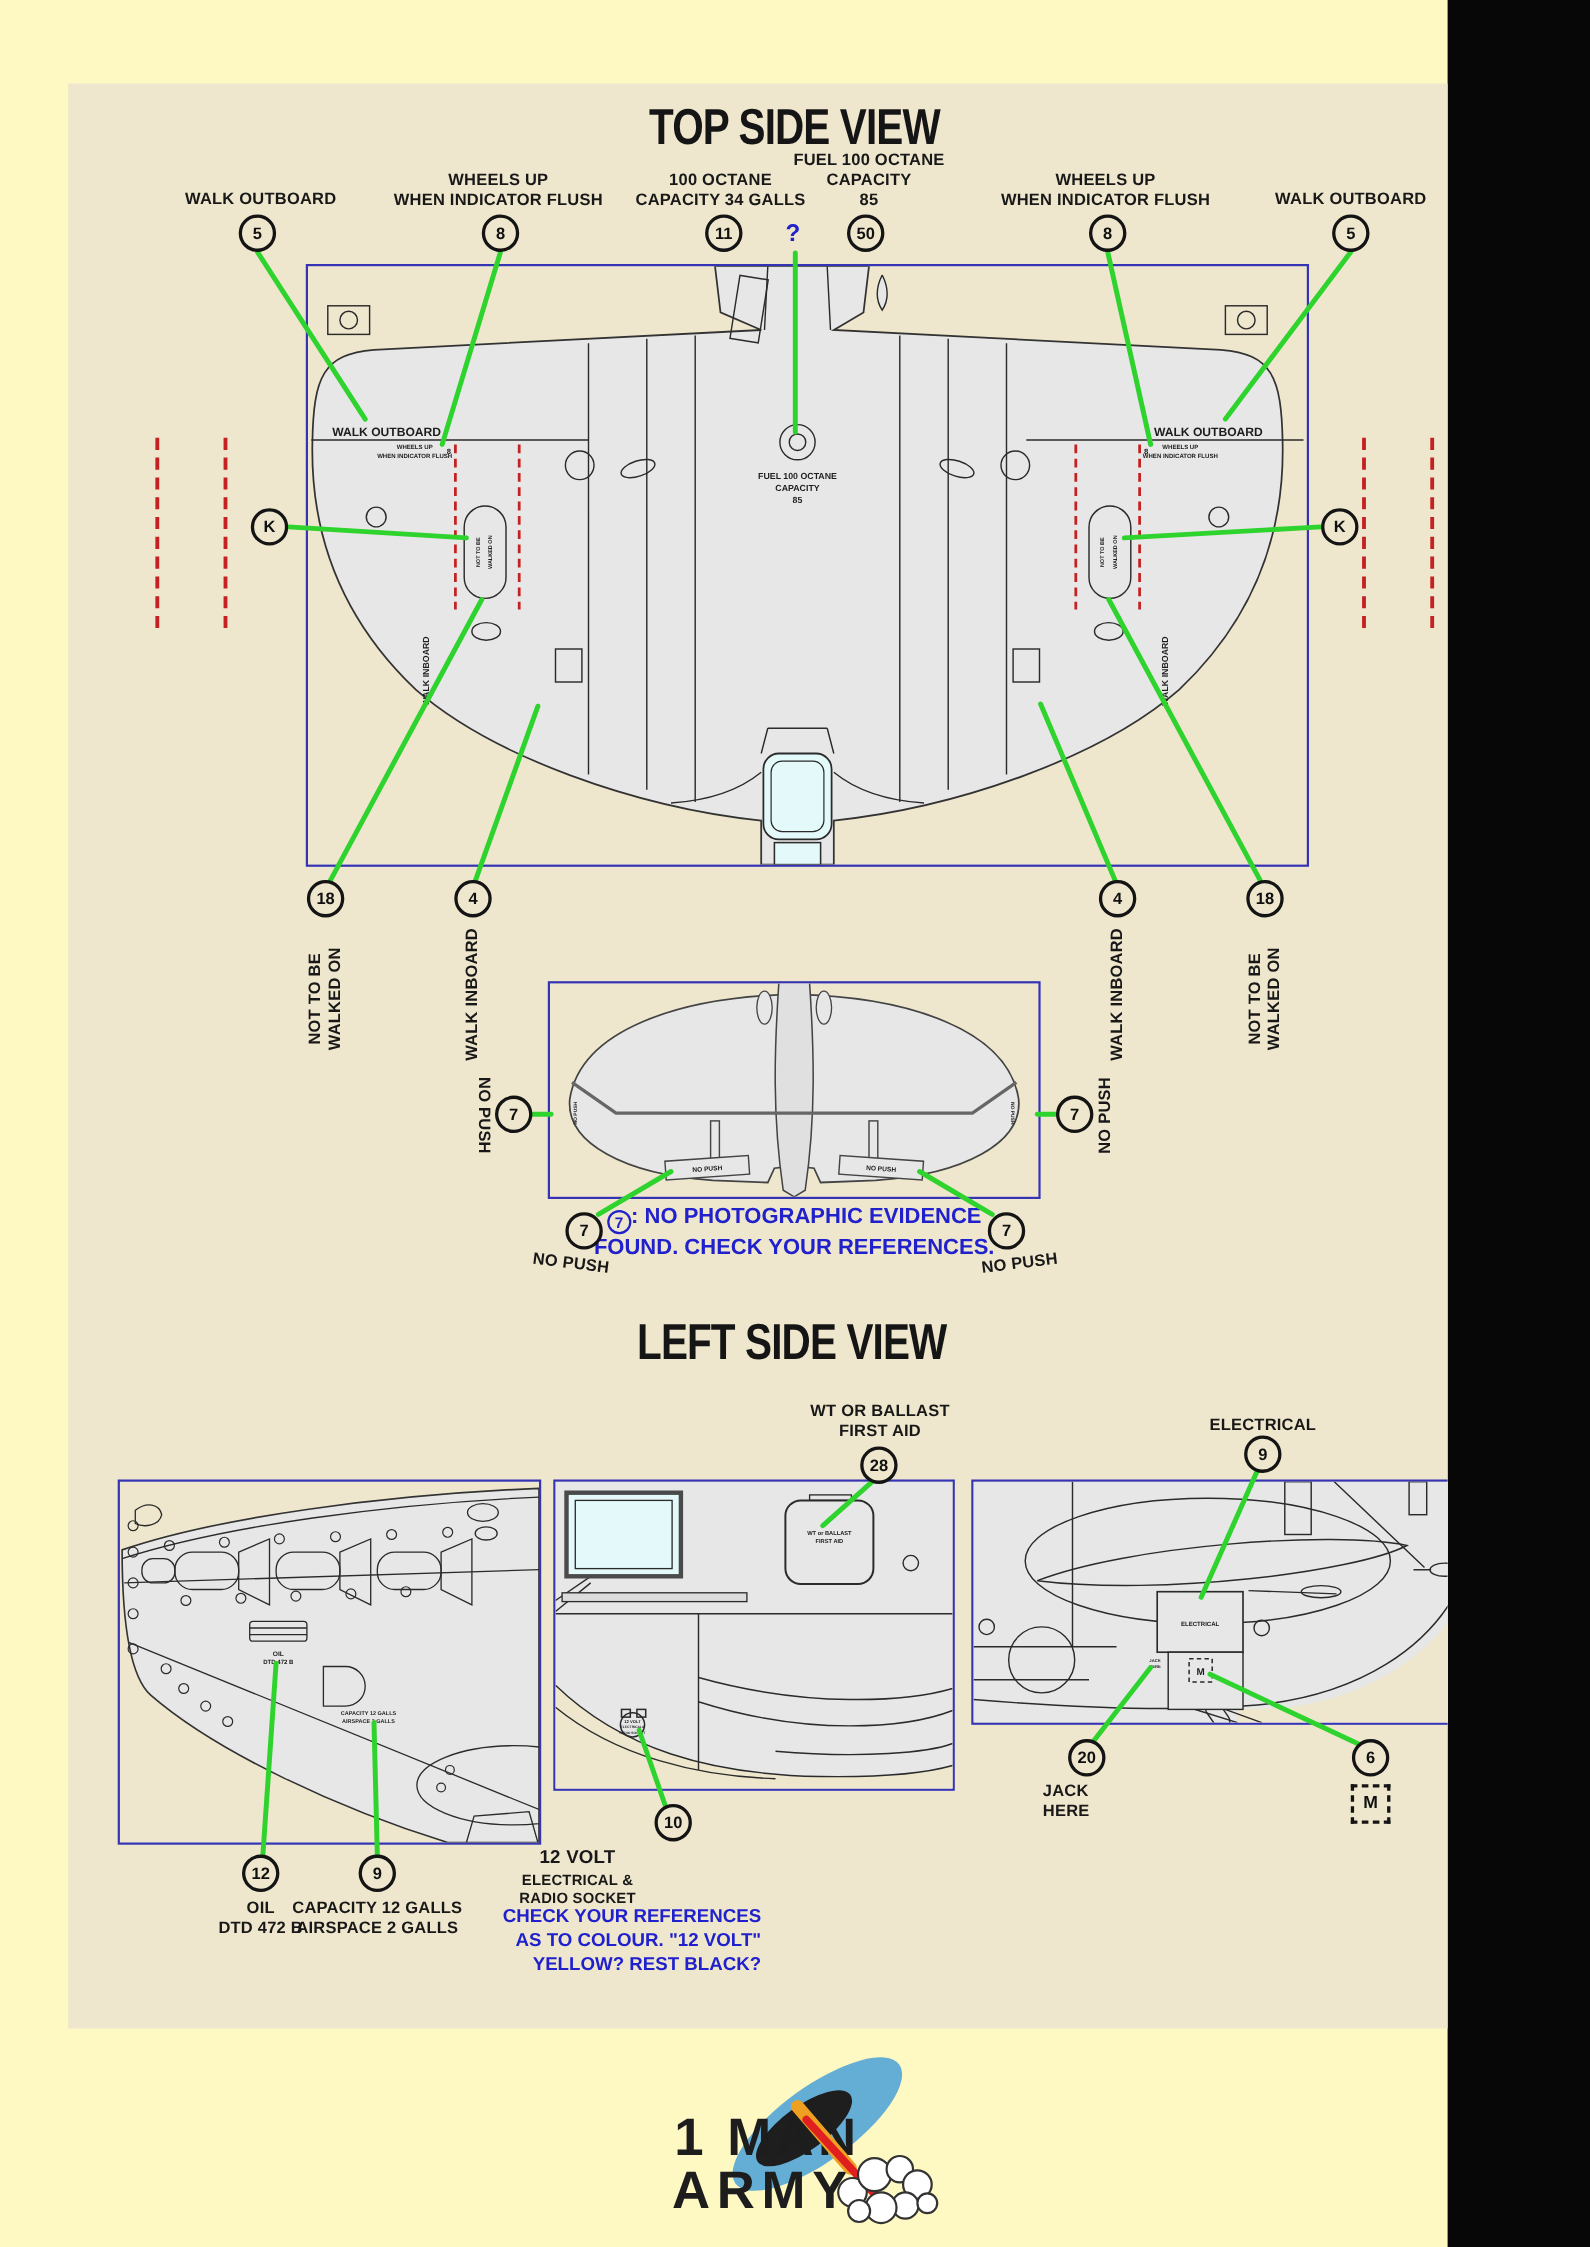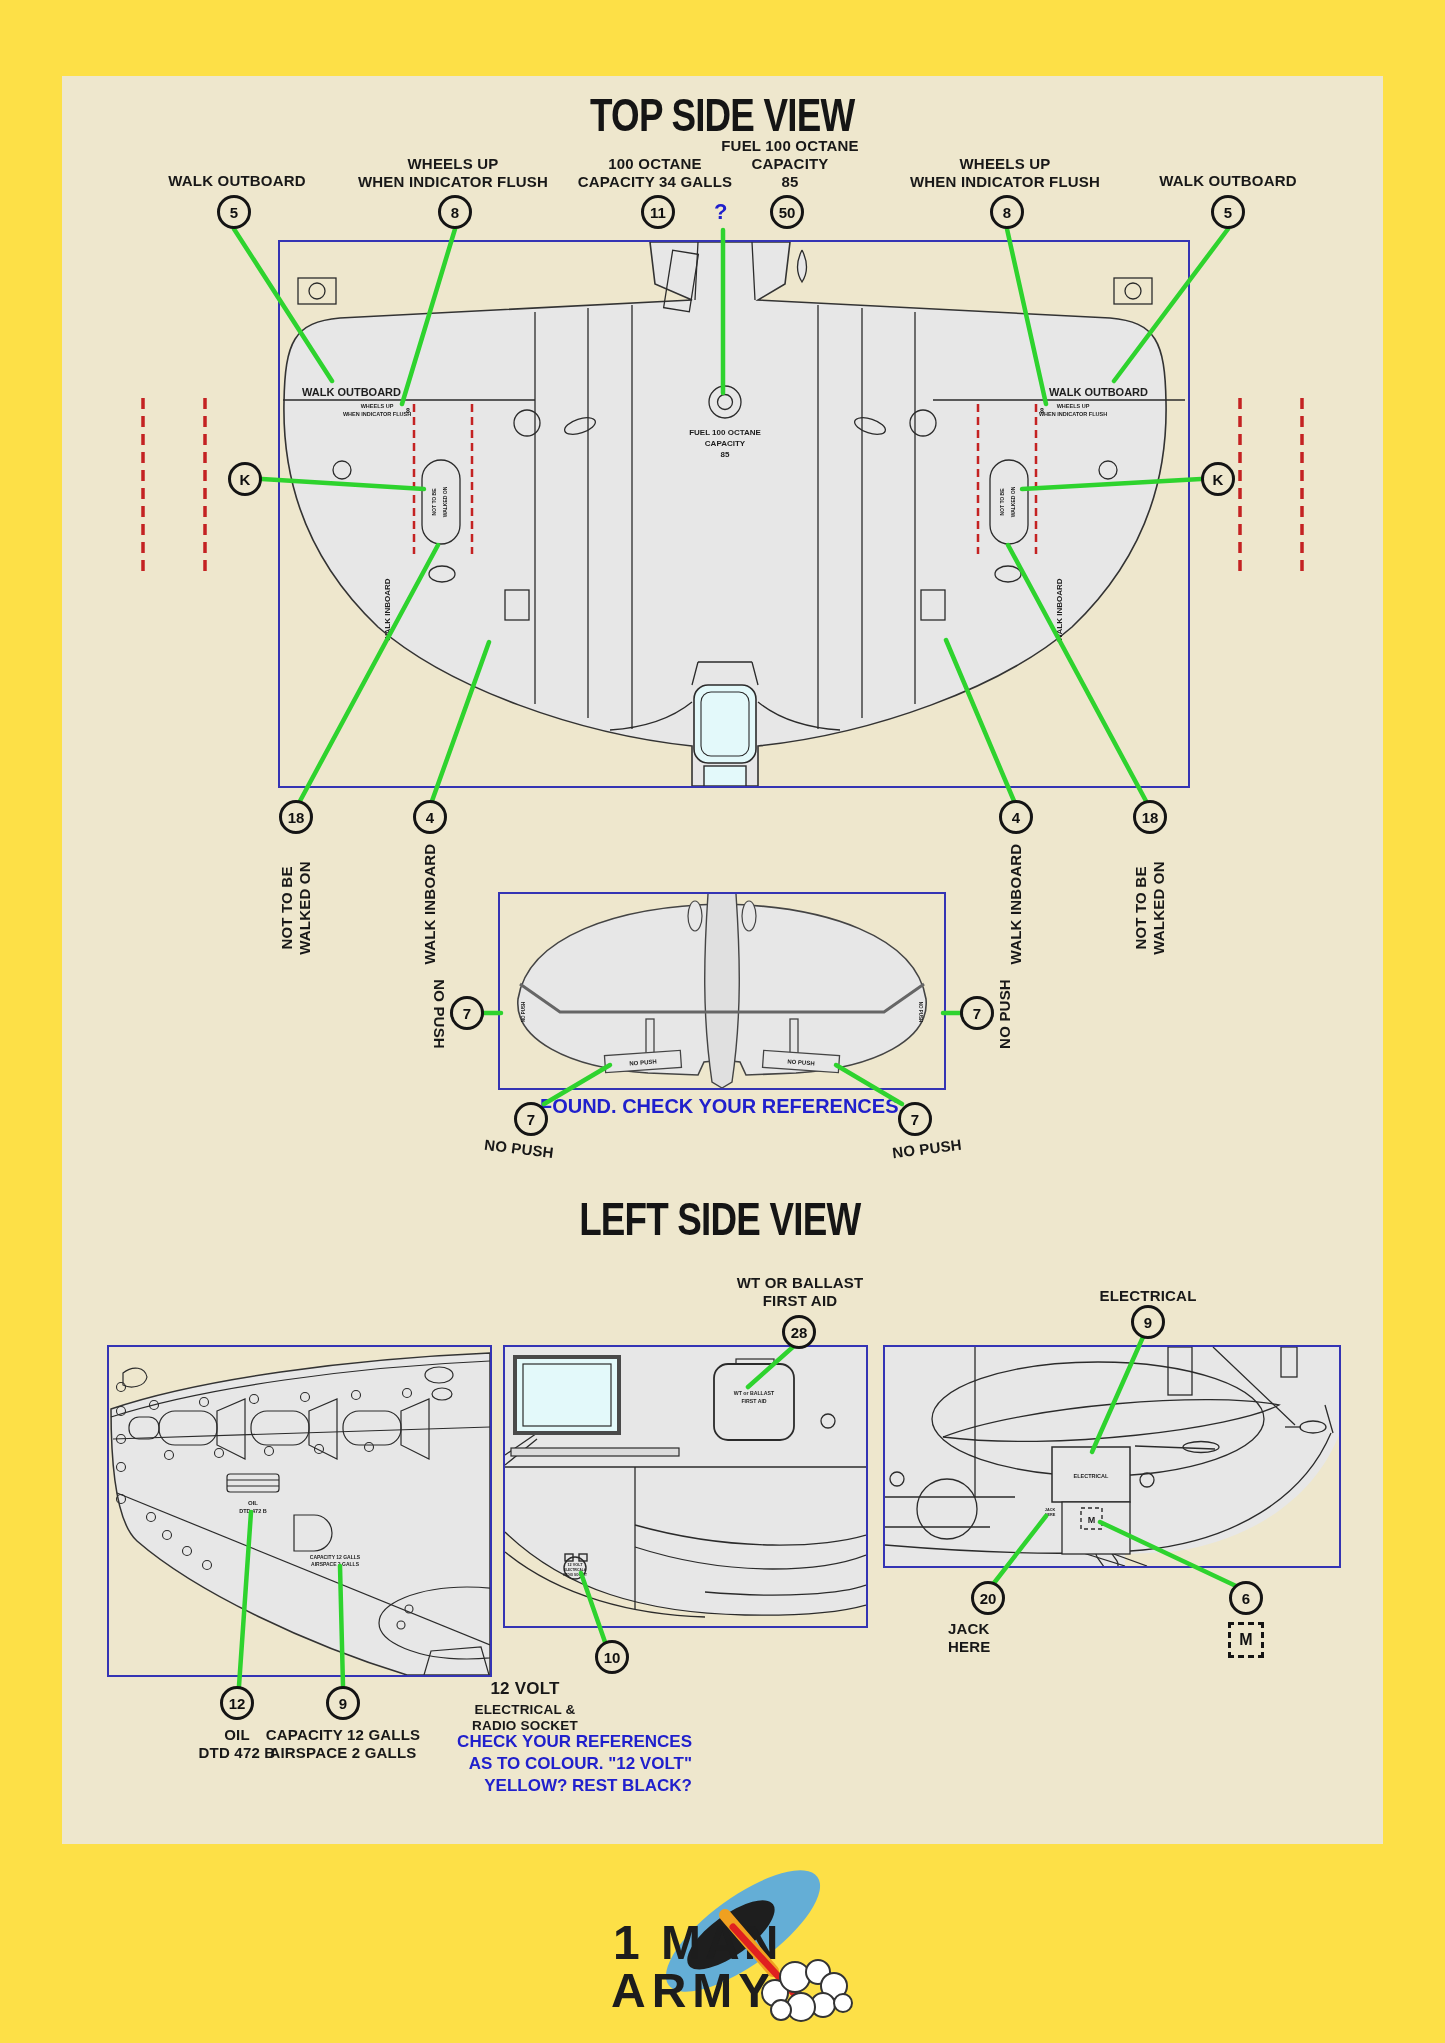--- a/index.html
+++ b/index.html
@@ -1,16 +1,16 @@
 <!DOCTYPE html>
 <html><head>
 <meta charset="utf-8">
 <style>
   html,body{margin:0;padding:0;background:#070707;}
-  #page{position:relative;width:1445px;height:2043px;background:#fde047;overflow:hidden;
+  #page{position:relative;width:1316px;height:2043px;background:#fef9c3;overflow:hidden;
         font-family:"Liberation Sans",sans-serif;}
   .abs{position:absolute;}
   .cream{background:#eee7cd;}
   .lbl{font:bold 15px/18px "Liberation Sans",sans-serif;color:#181818;text-align:center;white-space:nowrap;letter-spacing:.2px;}
   .co{width:34px;height:34px;border:3px solid #141414;border-radius:50%;background:#eee7cd;
       display:flex;align-items:center;justify-content:center;
       font:bold 15px "Liberation Sans",sans-serif;color:#101010;box-sizing:border-box;z-index:7;}
   .bluebox{border:2px solid #3434b4;box-sizing:border-box;background:#eee7cd;}
   .title{font:bold 46px "Liberation Sans",sans-serif;color:#151515;text-align:center;}
   .title span{display:inline-block;transform:scaleX(.8);letter-spacing:-1px;}
@@ -170,20 +170,21 @@
   <div class="abs co" style="left:960px;top:996px;">7</div>
   <div class="abs co" style="left:514px;top:1102px;">7</div>
   <div class="abs co" style="left:898px;top:1102px;">7</div>
 
   <div class="abs lbl" style="left:394px;top:1005px;width:90px;transform:rotate(90deg);">NO PUSH</div>
   <div class="abs lbl" style="left:960px;top:1005px;width:90px;transform:rotate(-90deg);">NO PUSH</div>
   <div class="abs lbl" style="left:469px;top:1140px;width:100px;transform:rotate(7deg);">NO PUSH</div>
   <div class="abs lbl" style="left:877px;top:1140px;width:100px;transform:rotate(-7deg);">NO PUSH</div>
 
   <div class="abs note bluetxt" style="left:480px;top:1094px;width:484px;">
+    <div><span class="ncirc bluetxt">7</span><span>: NO PHOTOGRAPHIC EVIDENCE</span></div>
     <div>FOUND. CHECK YOUR REFERENCES.</div>
   </div>
 
   <div class="abs title" style="left:520px;top:1192px;width:400px;">
     <span>LEFT SIDE VIEW</span>
   </div>
 
   <div class="abs lbl vblock" style="left:710px;top:1274px;width:180px;">
     <div>WT OR BALLAST</div>
     <div>FIRST AID</div>

